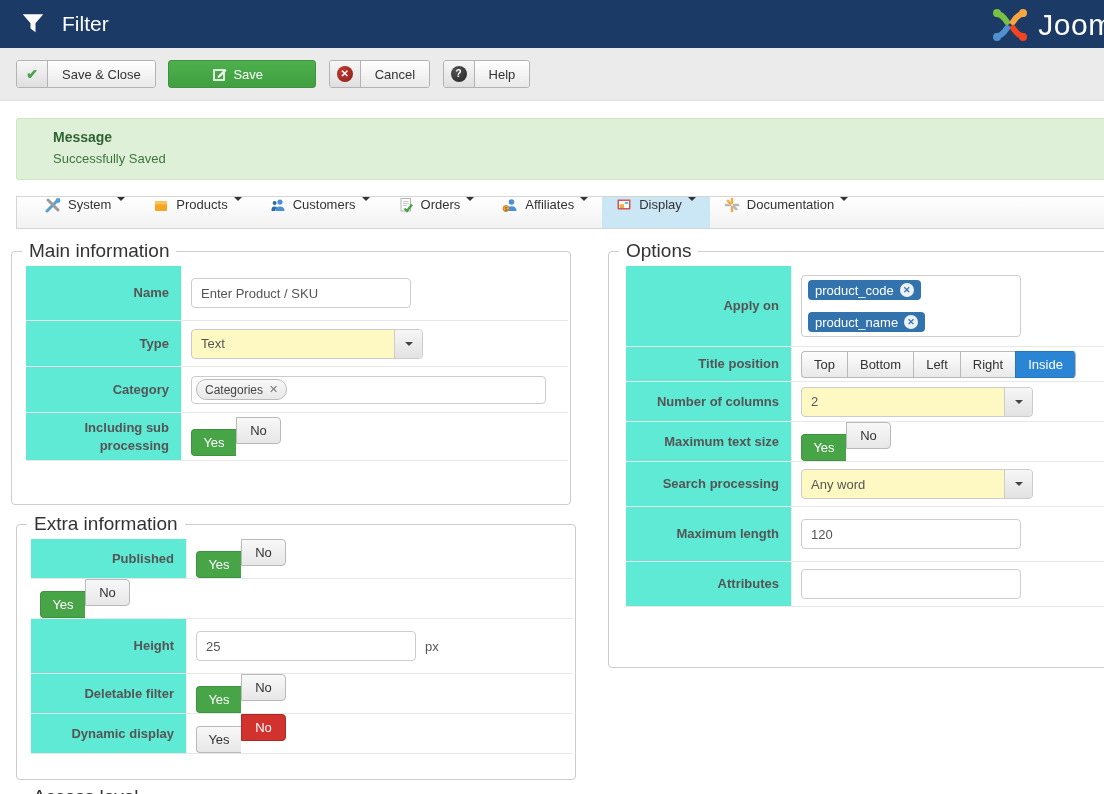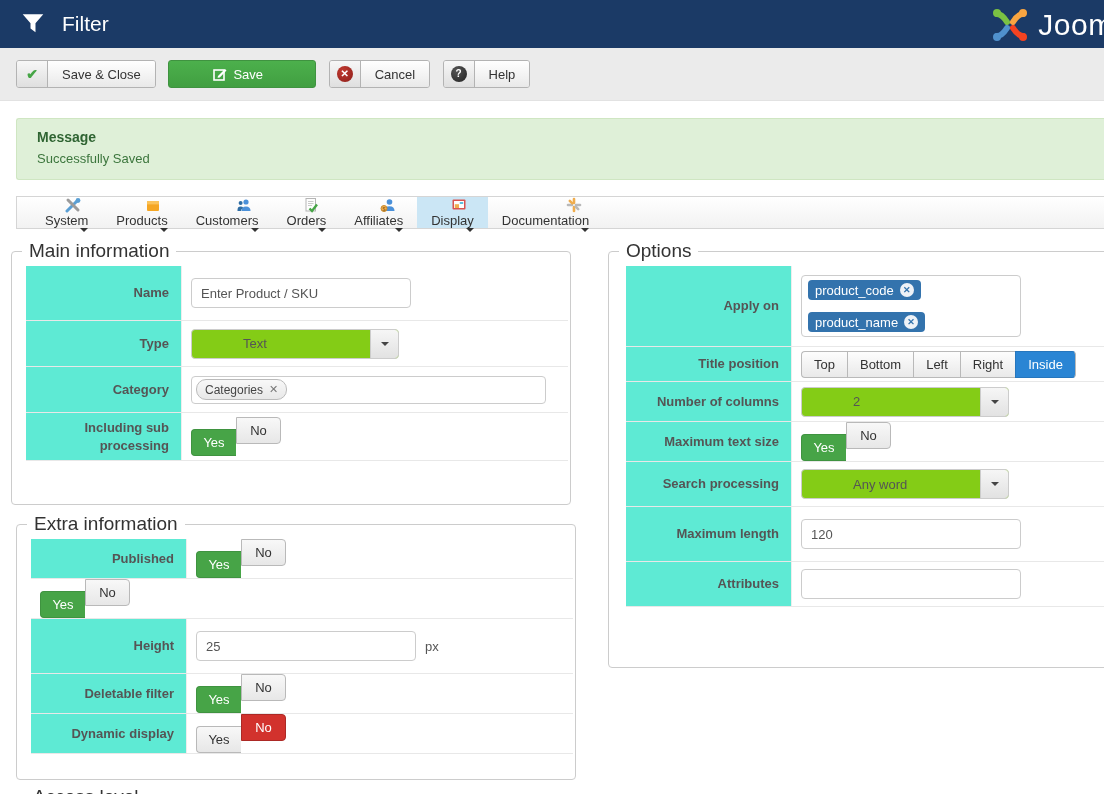--- a/index.html
+++ b/index.html
@@ -20,27 +20,27 @@
   .tbtn .icell { display:flex; align-items:center; justify-content:center; width:31px; background:linear-gradient(#f7f7f7,#dfdfdf); border-right:1px solid #b3b3b3; }
   .tbtn .lcell { display:flex; align-items:center; padding:0 14px; background:linear-gradient(#ffffff,#e9e9e9); font-size:13px; color:#333; }
   .tbtn-save { width:148px; border-color:#3f9340; background:linear-gradient(#4cb04c,#419f41); justify-content:center; align-items:center; display:inline-flex; }
   .tbtn-save .lcell { background:none; color:#fff; padding:0 8px 0 6px; }
   .check-glyph { color:#46a546; font-size:14px; font-weight:bold; }
   .ball { display:inline-flex; width:16px; height:16px; border-radius:50%; align-items:center; justify-content:center; color:#fff; font-size:10px; font-weight:bold; line-height:1; }
   .ball-red { background:radial-gradient(circle at 35% 30%, #c0392f, #8e1f1a); }
   .ball-dark { background:radial-gradient(circle at 35% 30%, #555, #222); }
 
   
-  .alert { position:absolute; left:16px; top:118px; width:1088px; height:62px; background:#dff0d8; border:1px solid #cfe6c2; border-right:none; border-radius:3px 0 0 3px; padding:10px 20px; }
+  .alert { position:absolute; left:16px; top:118px; width:1088px; height:62px; background:#dff0d8; border:1px solid #cfe6c2; border-right:none; border-radius:3px 0 0 3px; padding:10px 36px; }
   .alert h4 { margin:0 0 6px 0; font-size:14px; color:#2f6432; }
   .alert p { margin:0; font-size:13px; color:#3c763d; }
 
   
   .nav { position:absolute; left:16px; top:196px; width:1088px; height:33px; background:linear-gradient(#ffffff,#f2f2f2); border:1px solid #d5d5d5; border-right:none; display:flex; align-items:stretch; padding-left:14px; }
-  .nav-item { display:flex; align-items:flex-end; padding:0 14px; font-size:13px; color:#333; cursor:pointer;flex-direction:column; }
+  .nav-item { display:flex; align-items:flex-start; padding:0 14px; font-size:13px; color:#333; cursor:pointer; }
   .nav-item .mi { margin-right:7px; display:inline-flex; }
   .nav-item.active { background:#cbe6f5; }
   .caret { display:inline-block; margin-left:6px; width:0; height:0; border-left:4px solid transparent; border-right:4px solid transparent; border-top:4px solid #333; }
 
   
   fieldset { position:absolute; border:1px solid #ccc; border-radius:4px; margin:0; padding:0; background:#fff; }
   legend { font-size:19px; color:#333; margin-left:10px; padding:0 7px; font-weight:400; }
   .fs-main    { left:11px;  top:240px; width:560px; height:265px; }
   .fs-extra   { left:16px;  top:513px; width:560px; height:267px; }
   .fs-options { left:608px; top:240px; width:540px; height:428px; }
@@ -57,21 +57,21 @@
   
   .h54{min-height:54px} .h46{min-height:46px} .h48{min-height:48px}
   .h37{min-height:37px} .h55{min-height:55px} .h36{min-height:36px}
   .h80{min-height:80px} .h35{min-height:35px} .h40{min-height:40px} .h45{min-height:45px}
 
   
   .tinput { height:30px; border:1px solid #ccc; border-radius:4px; padding:4px 9px; font-size:13px; color:#555; font-family:"Liberation Sans", sans-serif; background:#fff; }
   .w220 { width:220px; }
   .suffix { margin-left:9px; font-size:13px; color:#555; }
 
-  .fakeselect { display:inline-flex; width:208px; height:30px; border:1px solid #ccc; border-radius:4px; overflow:hidden; background:#84cc16; cursor:pointer;padding-left:42px; }
+  .fakeselect { display:inline-flex; width:232px; height:30px; border:1px solid #ccc; border-radius:4px; overflow:hidden; background:#fef9c3; cursor:pointer; }
   .fakeselect .sval { flex:1; display:flex; align-items:center; padding-left:9px; font-size:13px; color:#555; }
   .fakeselect .sbtn { width:28px; display:flex; align-items:center; justify-content:center; background:linear-gradient(#f6f6f6,#e2e2e2); border-left:1px solid #ccc; }
   .sbtn .caret { margin:0; border-top-color:#444; }
 
   .taginput { display:flex; align-items:center; width:355px; height:28px; border:1px solid #ccc; border-radius:4px; padding:2px 4px; background:#fff; }
   .graychip { display:inline-flex; align-items:center; height:21px; padding:0 8px; background:linear-gradient(#f8f8f8,#e8e8e8); border:1px solid #bbb; border-radius:10px; font-size:12px; color:#444; }
   .graychip .x { margin-left:6px; color:#777; font-size:11px; cursor:pointer; }
 
   .multibox { width:220px; height:62px; border:1px solid #ccc; border-radius:4px; background:#fff; padding:4px 6px; display:flex; flex-direction:column; gap:12px; }
   .bluechip { display:inline-flex; align-items:center; align-self:flex-start; height:24px; padding:0 7px; background:#3373ad; border-radius:4px; color:#fff; font-size:13px; cursor:pointer; }

